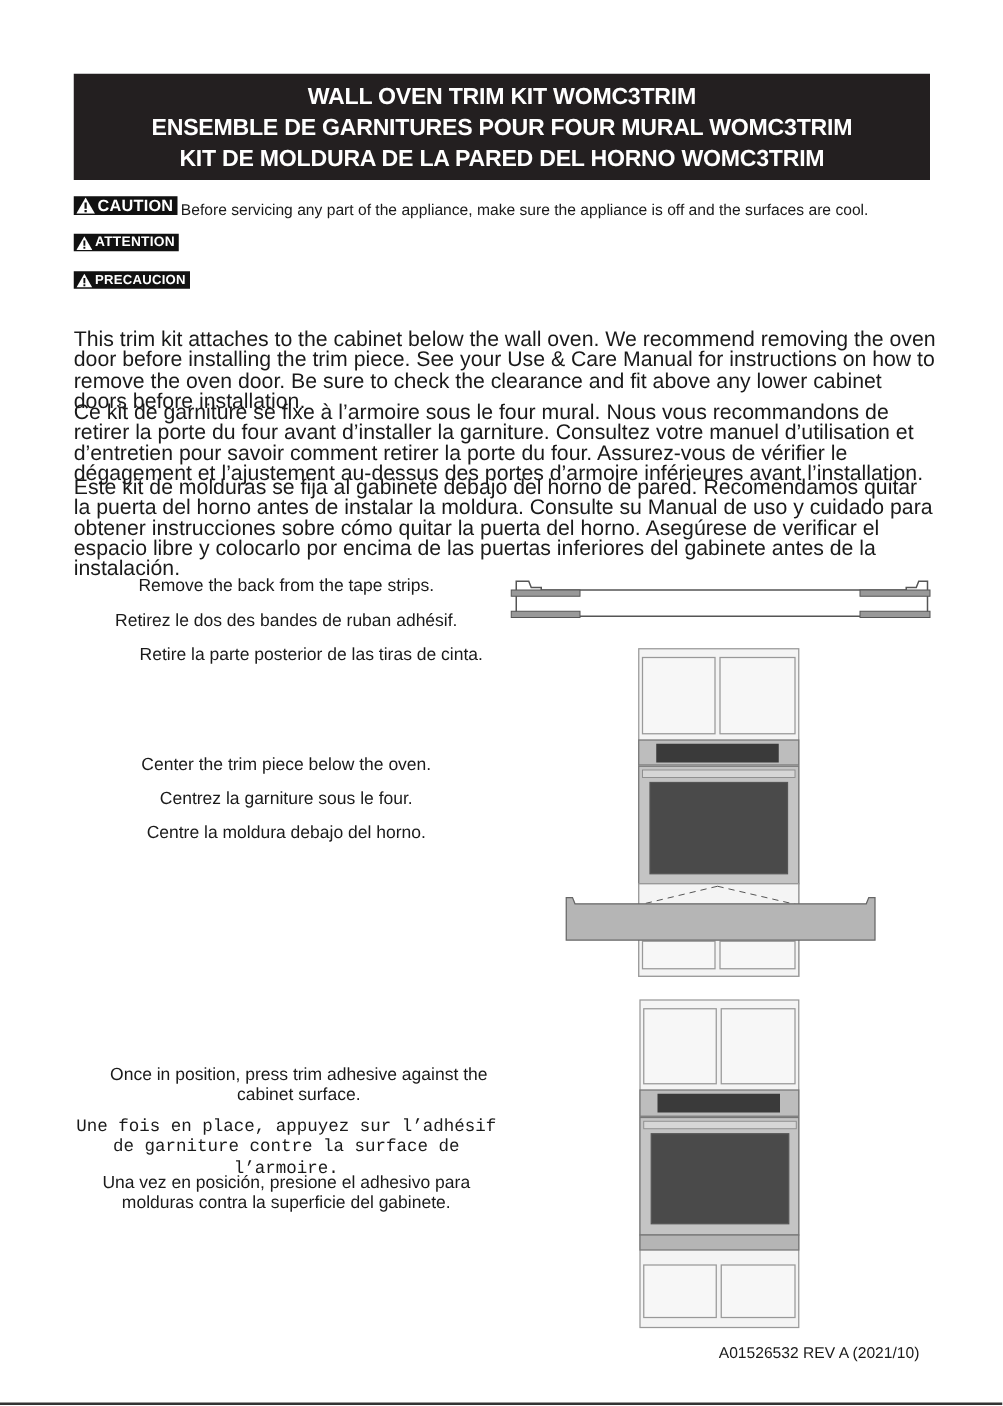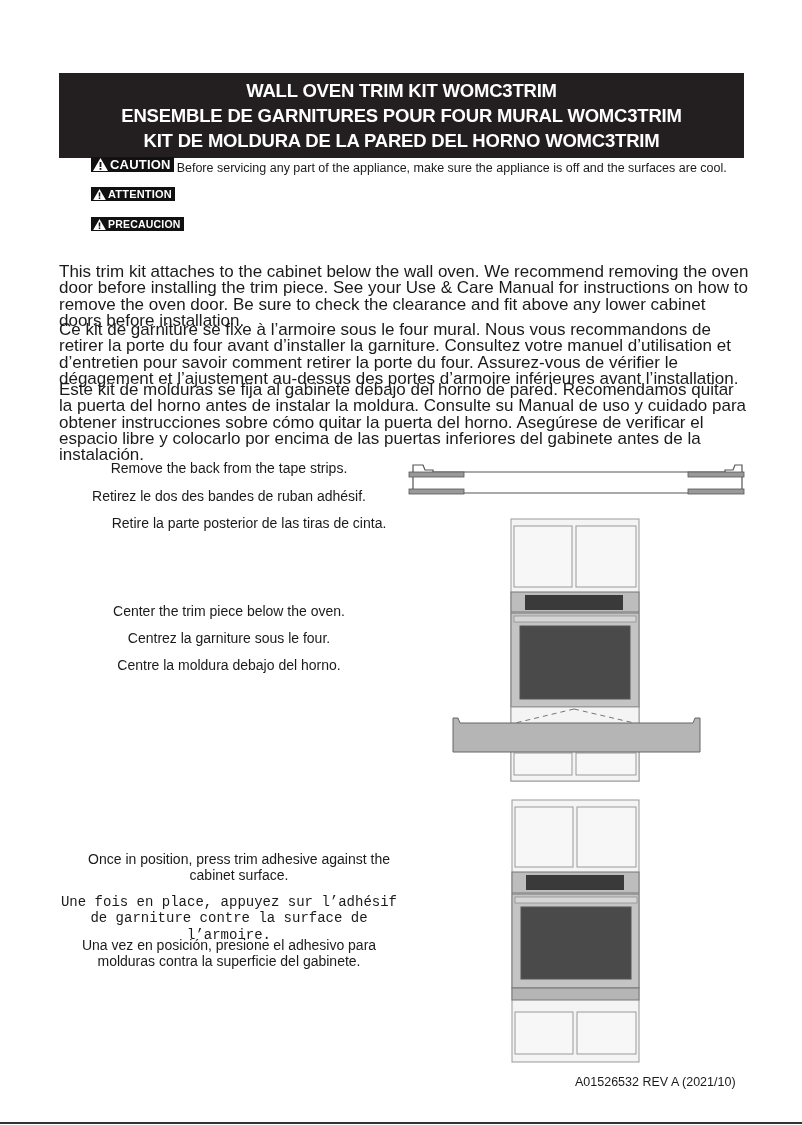--- a/index.html
+++ b/index.html
@@ -1,27 +1,27 @@
 <!DOCTYPE html>
 <html><head>
 <meta charset="utf-8">
 <style>
   * { box-sizing: border-box; margin: 0; padding: 0; }
   html, body { width: 802px; height: 1125px; background: #fff; overflow: hidden; }
   body { position: relative; font-family: "Liberation Sans", sans-serif; color: #1a1a1a; }
 
   .title-bar {
-    position: absolute; left: 59px; top: 73px; width: 685px; height: 85px;
+    position: absolute; left: 59px; top: 59px; width: 685px; height: 85px;
     background: #231f20; color: #fff; text-align: center;
     font-weight: bold; font-size: 18.5px; line-height: 25px; padding-top: 5px;
     letter-spacing: -0.2px;
   }
   .title-bar div { white-space: nowrap; }
 
-  .warn { position: absolute; left: 59px; font-size: 12.5px; line-height: 16px; width: 690px; margin-left: 32px; }
+  .warn { position: absolute; left: 59px; font-size: 12.5px; line-height: 16px; width: 690px; }
   .badge {
     display: inline-flex; align-items: center; background: #111; color: #fff;
     font-weight: bold; height: 14px; padding: 0 3px 0 2px; margin-right: 3px;
     vertical-align: 1px; letter-spacing: 0.2px;
   }
   .badge svg { margin-right: 2px; }
   .badge-caution { font-size: 13px; height: 15px; }
   .badge-attention { font-size: 11px; }
   .badge-precaucion { font-size: 10.5px; }
 

